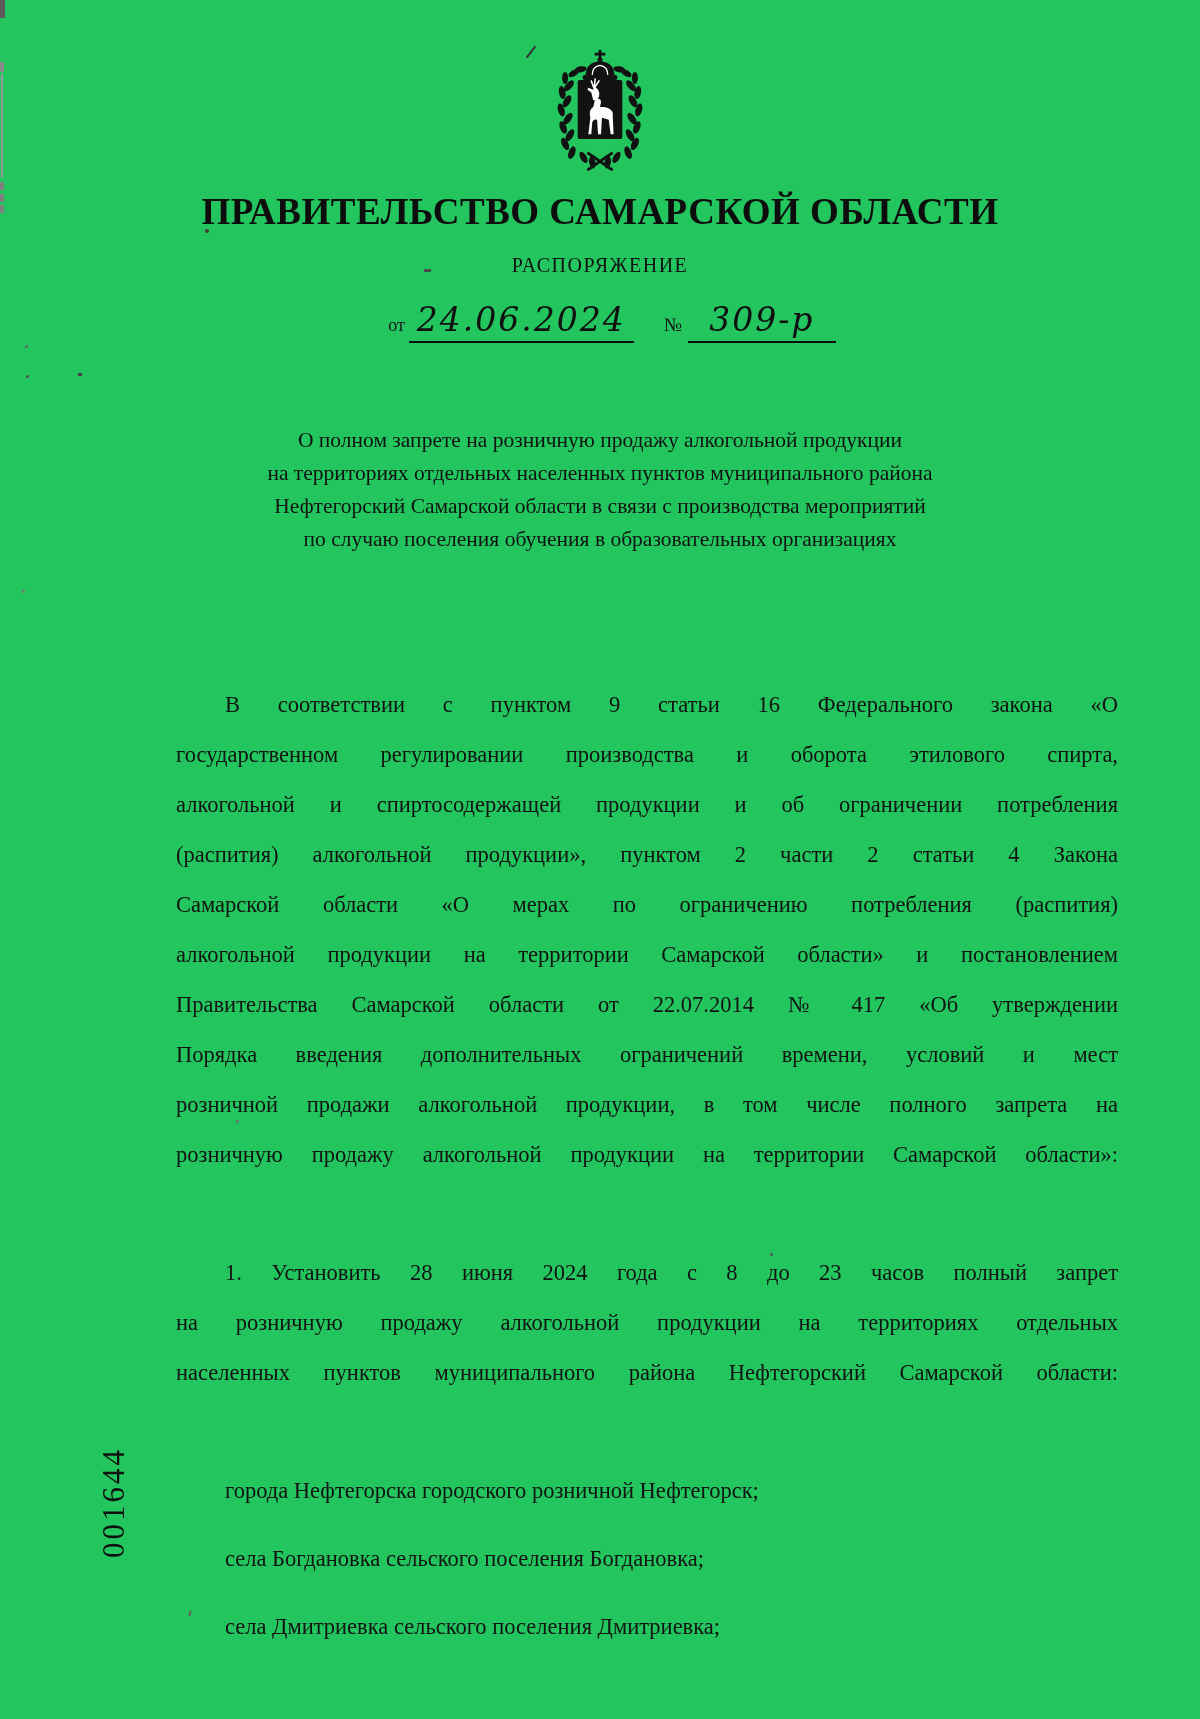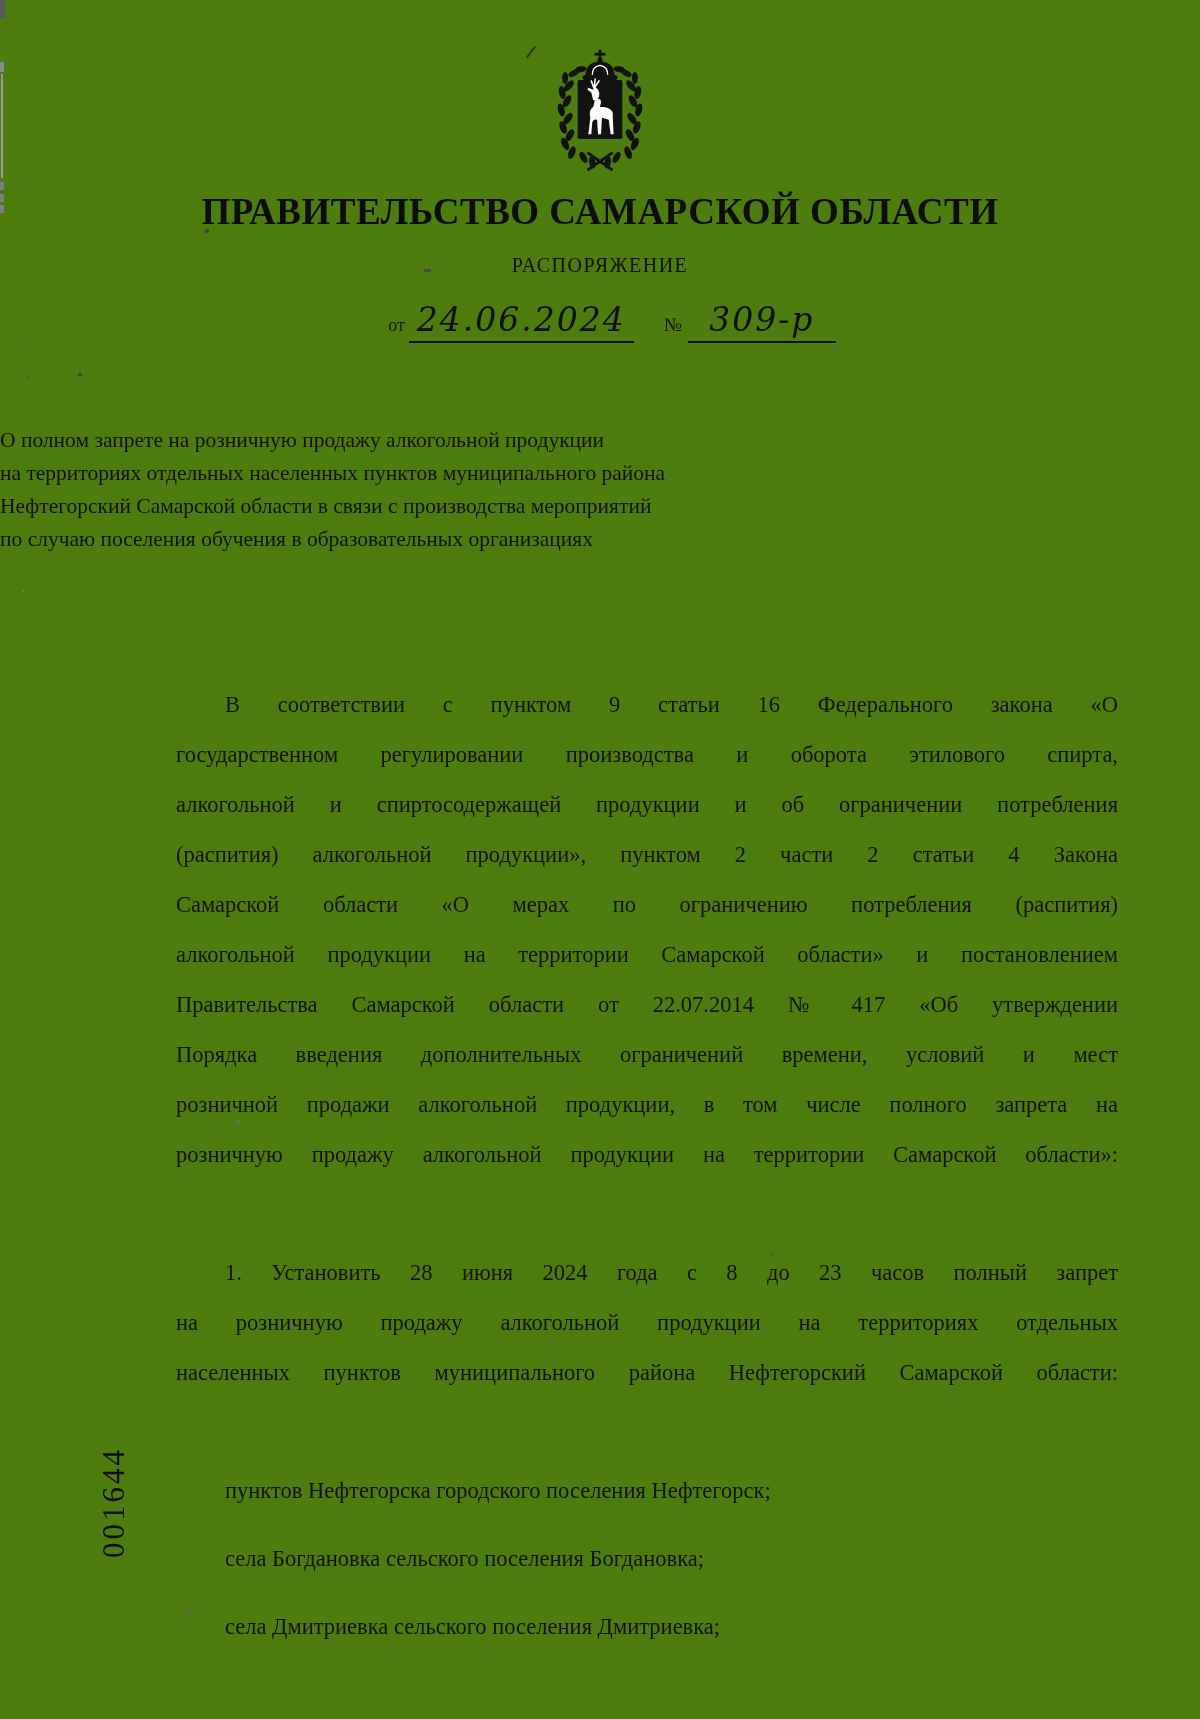--- a/index.html
+++ b/index.html
@@ -1,21 +1,21 @@
 <!DOCTYPE html>
 <html lang="ru"><head>
 <meta charset="utf-8">
 <style>
   html,body{margin:0;padding:0;}
   body{background:#e9e9e9;}
   .page{
     position:relative;
     width:1200px;height:1719px;
     margin:0 auto;
-    background:#4d7c0f;
+    background:#22c55e;
     overflow:hidden;
     font-family:"Liberation Serif","DejaVu Serif",serif;
     color:#121212;
   }
 
   
   .artifact{position:absolute;background:#777;}
   .a1{left:0;top:0;width:5px;height:18px;background:#5a5a5a;}
   .a2{left:0;top:62px;width:4px;height:10px;background:#8a8a8a;}
   .a3{left:1px;top:74px;width:2px;height:104px;background:#9a9a9a;}
@@ -71,21 +71,21 @@
     transform:skewX(-12deg) rotate(-1.5deg);
     transform-origin:bottom left;
   }
   .date-blank{min-width:190px;margin-left:4px;padding:0 8px 2px 8px;}
   .num-label{font-size:19px;color:#161616;padding:0 6px 7px 30px;}
   .num-blank{min-width:128px;padding:0 10px 2px 10px;}
 
   
   .subject{
     position:absolute;top:424px;left:0;width:100%;
-    text-align:left;
+    text-align:center;
     font-size:21.5px;line-height:33px;
     color:#121212;
   }
 
   
   .body-block{
     position:absolute;left:158px;top:662px;width:978px;
     font-size:22.5px;line-height:50px;
     color:#131313;
   }
@@ -198,20 +198,20 @@
   <div class="subject">
     <div>О полном запрете на розничную продажу алкогольной продукции</div>
     <div>на территориях отдельных населенных пунктов муниципального района</div>
     <div>Нефтегорский Самарской области в связи с производства мероприятий</div>
     <div>по случаю поселения обучения в образовательных организациях</div>
   </div>
 
   <div class="body-block">
     <p class="p-justify">В соответствии с пунктом 9 статьи 16 Федерального закона «О государственном регулировании производства и оборота этилового спирта, алкогольной и спиртосодержащей продукции и об ограничении потребления (распития) алкогольной продукции», пунктом 2 части 2 статьи 4 Закона Самарской области «О мерах по ограничению потребления (распития) алкогольной продукции на территории Самарской области» и постановлением Правительства Самарской области от 22.07.2014 № 417 «Об утверждении Порядка введения дополнительных ограничений времени, условий и мест розничной продажи алкогольной продукции, в том числе полного запрета на розничную продажу алкогольной продукции на территории Самарской области»:</p>
     <p class="p-justify">1. Установить 28 июня 2024 года с 8 до 23 часов полный запрет на розничную продажу алкогольной продукции на территориях отдельных населенных пунктов муниципального района Нефтегорский Самарской области:</p>
-    <p class="p-list">пунктов Нефтегорска городского поселения Нефтегорск;</p>
+    <p class="p-list">города Нефтегорска городского розничной Нефтегорск;</p>
     <p class="p-list">села Богдановка сельского поселения Богдановка;</p>
     <p class="p-list">села Дмитриевка сельского поселения Дмитриевка;</p>
   </div>
 
   <div class="serial">001644</div>
 
 </div>
 
 </body></html>

